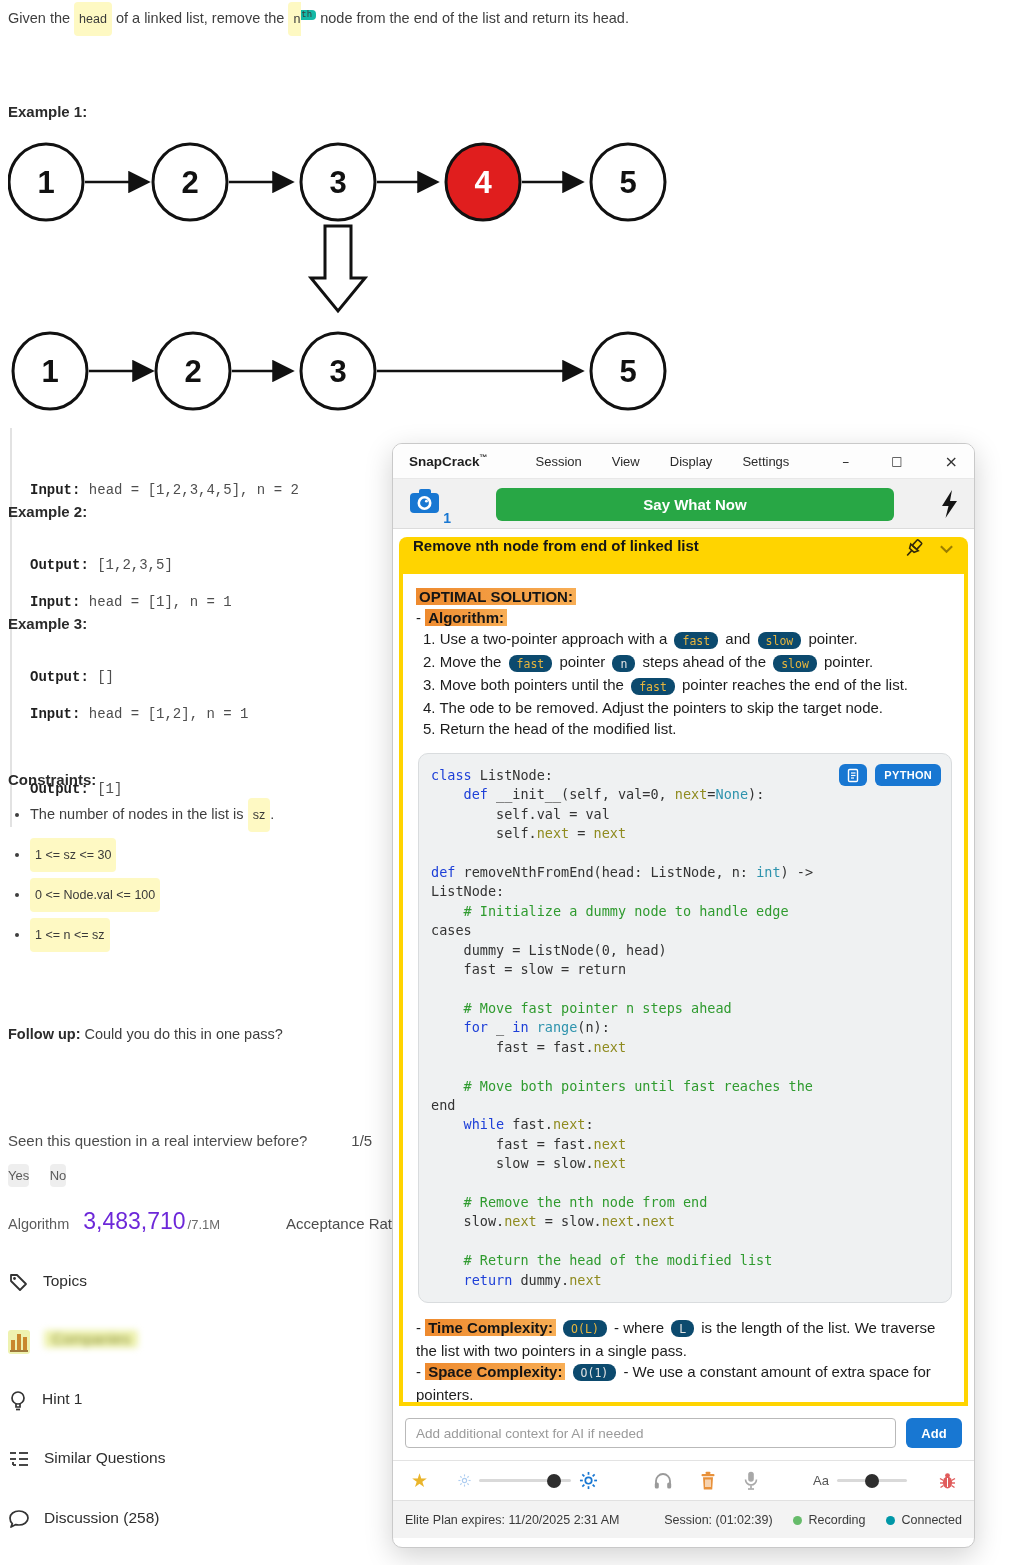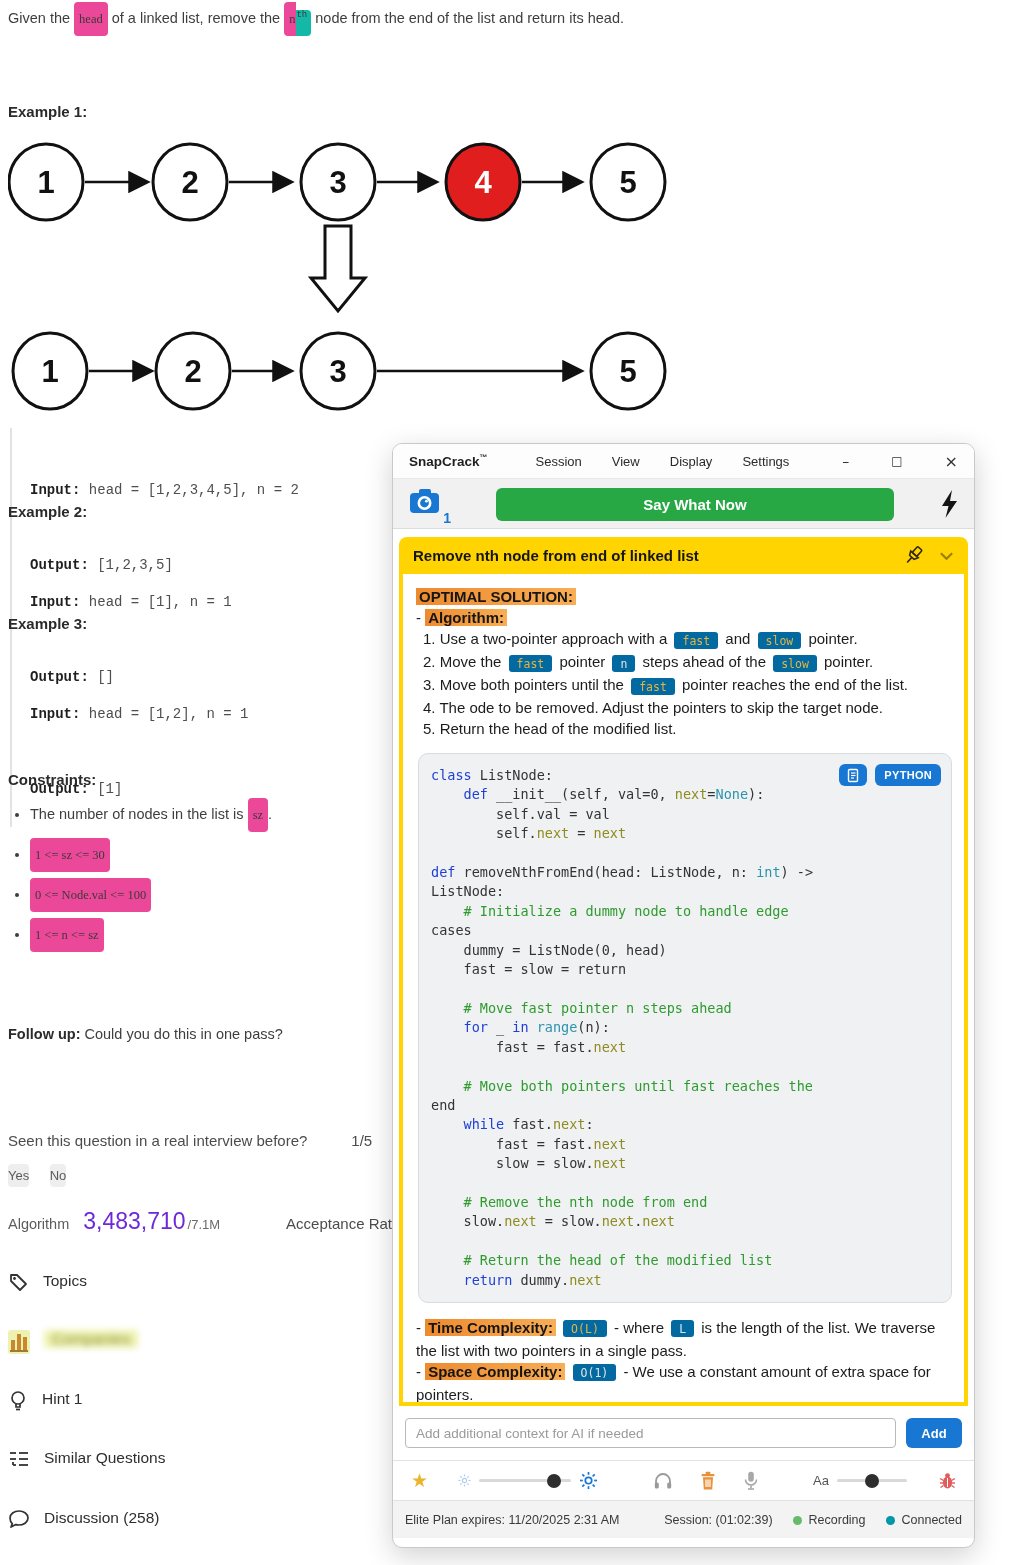--- a/index.html
+++ b/index.html
@@ -1,23 +1,23 @@
 <!DOCTYPE html>
 <html style="--accent-blue: #1877d2; --accent-green: #28a745; --accent-yellow: #ffd400; --chip-gold: #e7b53e; --code-keyword: #1e40d8; --code-type: #2d93ad; --code-attr: #8f8b1f; --code-comment: #2f9b2f; --node-removed: #e01e1e; --recording-green: #66bb6a; --connected-teal: #0097a7; --star-gold: #eab52c;"><head>
 <meta charset="utf-8">
 <style>
 *{margin:0;padding:0;box-sizing:border-box}
 html,body{width:1031px;height:1565px;background:#fff;font-family:"Liberation Sans",sans-serif;overflow:hidden;position:relative}
 .abs{position:absolute}
 
 
 .desc{top:10px;left:8px;width:780px;font-size:14.5px;color:#3e3e3e}
-.icode{background:#ec4899;font-family:Liberation Serif, serif;font-size:12.5px;color:#3a3a3a;padding:10px 5px;border-radius:4px}
+.icode{background:#fef9c3;font-family:Liberation Sans, sans-serif;font-size:12.5px;color:#3a3a3a;padding:10px 5px;border-radius:4px}
 .icode-n{border-radius:4px 0 0 4px;padding-right:1px}
-.icode-sup{background:#14b8a6;font-family:"Liberation Mono",monospace;font-size:9px;vertical-align:6px;color:#3a3a3a;padding:0 4px 16px 0;border-radius:0 4px 4px 0}
+.icode-sup{background:#14b8a6;font-family:"Liberation Mono",monospace;font-size:9px;vertical-align:6px;color:#3a3a3a;padding:0 4px 0 0;border-radius:0 4px 4px 0}
 .ex-title{font-weight:bold;font-size:15px;color:#2b2b2b}
 .pre{font-family:"Liberation Mono",monospace;font-size:14px;line-height:25px;border-left:2px solid #e2e2e2;padding-left:18px;color:#4e4e4e;white-space:pre-wrap}
 .pre b{color:#1f1f1f}
 .constraints-title,.bold15{font-weight:bold;font-size:15px;color:#2b2b2b}
 .constraints{top:806px;left:12px;list-style:disc;padding-left:18px}
 .constraints li{margin-bottom:19px;font-size:14.5px;color:#3e3e3e;height:21px}
 .followup{font-size:14.5px;color:#3e3e3e}
 .b{font-weight:bold;color:#2b2b2b}
 .survey{font-size:15px;color:#4c4c4c;display:flex;gap:44px}
 .pill{background:#eeeeee;color:#5a5a5a;font-size:13px;padding:4px 0;border-radius:4px;border:none;margin-right:16px;cursor:pointer}
@@ -38,27 +38,27 @@
 .menu{margin-left:48px;display:flex;gap:30px;font-size:13px;color:#2a2a2a}
 .menu span{cursor:pointer}
 .win-controls{margin-left:auto;display:flex;gap:42px;align-items:center;font-family:"DejaVu Sans",sans-serif;font-size:14px;color:#333}
 .win-controls span{cursor:pointer}
 .actionbar{height:50px;background:#f1f1f1;border-bottom:1px solid #dcdcdc;display:flex;align-items:center;padding:0 16px;position:relative}
 .cam-wrap{position:relative;width:34px;height:32px}
 .cam-count{position:absolute;right:-8px;bottom:-6px;color:var(--accent-blue);font-weight:bold;font-size:14px}
 .say-btn{position:absolute;left:103px;top:9px;width:398px;height:33px;background:var(--accent-green);color:#fff;font-weight:bold;font-size:15px;border:none;border-radius:6px;cursor:pointer}
 .bolt{margin-left:auto;cursor:pointer;display:flex}
 .panel{margin:8px 6px 0 6px}
-.panel-head{height:37px;background:var(--accent-yellow);border-radius:8px 8px 0 0;display:flex;align-items:center;padding:0 14px;font-weight:bold;font-size:15px;color:#161616}
+.panel-head{height:37px;background:var(--accent-yellow);border-radius:8px 8px 0 0;display:flex;align-items:flex-start;padding:0 14px;font-weight:bold;font-size:15px;color:#161616}
 .panel-head .ph-icons{margin-left:auto;display:flex;gap:14px;align-items:center}
 .panel-body{border-left:4px solid var(--accent-yellow);border-right:4px solid var(--accent-yellow);border-bottom:4px solid var(--accent-yellow);background:#fff;height:832px;padding:12px 10px 0 13px;overflow:hidden}
 .sol{font-size:15px;line-height:21px;color:#1c1c1c}
 .hl-orange{font-weight:bold;background:linear-gradient(90deg,#ee8a2e,#f8ae55);padding:0 3px;color:#151515}
 .steps{margin-left:7px}
-.chip{font-family:"DejaVu Sans Mono",monospace;font-size:11.5px;background:#0369a1;border-radius:3px;padding:1.5px 8px;margin:8px 3px}
+.chip{font-family:"DejaVu Sans Mono",monospace;font-size:11.5px;background:#0c4a6e;border-radius:8px;padding:1.5px 8px;margin:8px 3px}
 .chip-gold{color:var(--chip-gold)}
 .chip-white{color:#e3e3e3}
 .codeblk{position:relative;margin:14px 2px 0 2px;background:#eff1f2;border:1px solid #d9dcde;border-radius:10px;padding:12px 12px}
 .code-line{font-family:"DejaVu Sans Mono",monospace;font-size:13.5px;line-height:19.4px;white-space:pre;color:#333}
 .tk-kw{color:var(--code-keyword)}
 .tk-ty{color:var(--code-type)}
 .tk-at{color:var(--code-attr)}
 .tk-cm{color:var(--code-comment)}
 .tk-pl{color:#333}
 .badges{position:absolute;top:10px;right:10px;display:flex;gap:8px}

